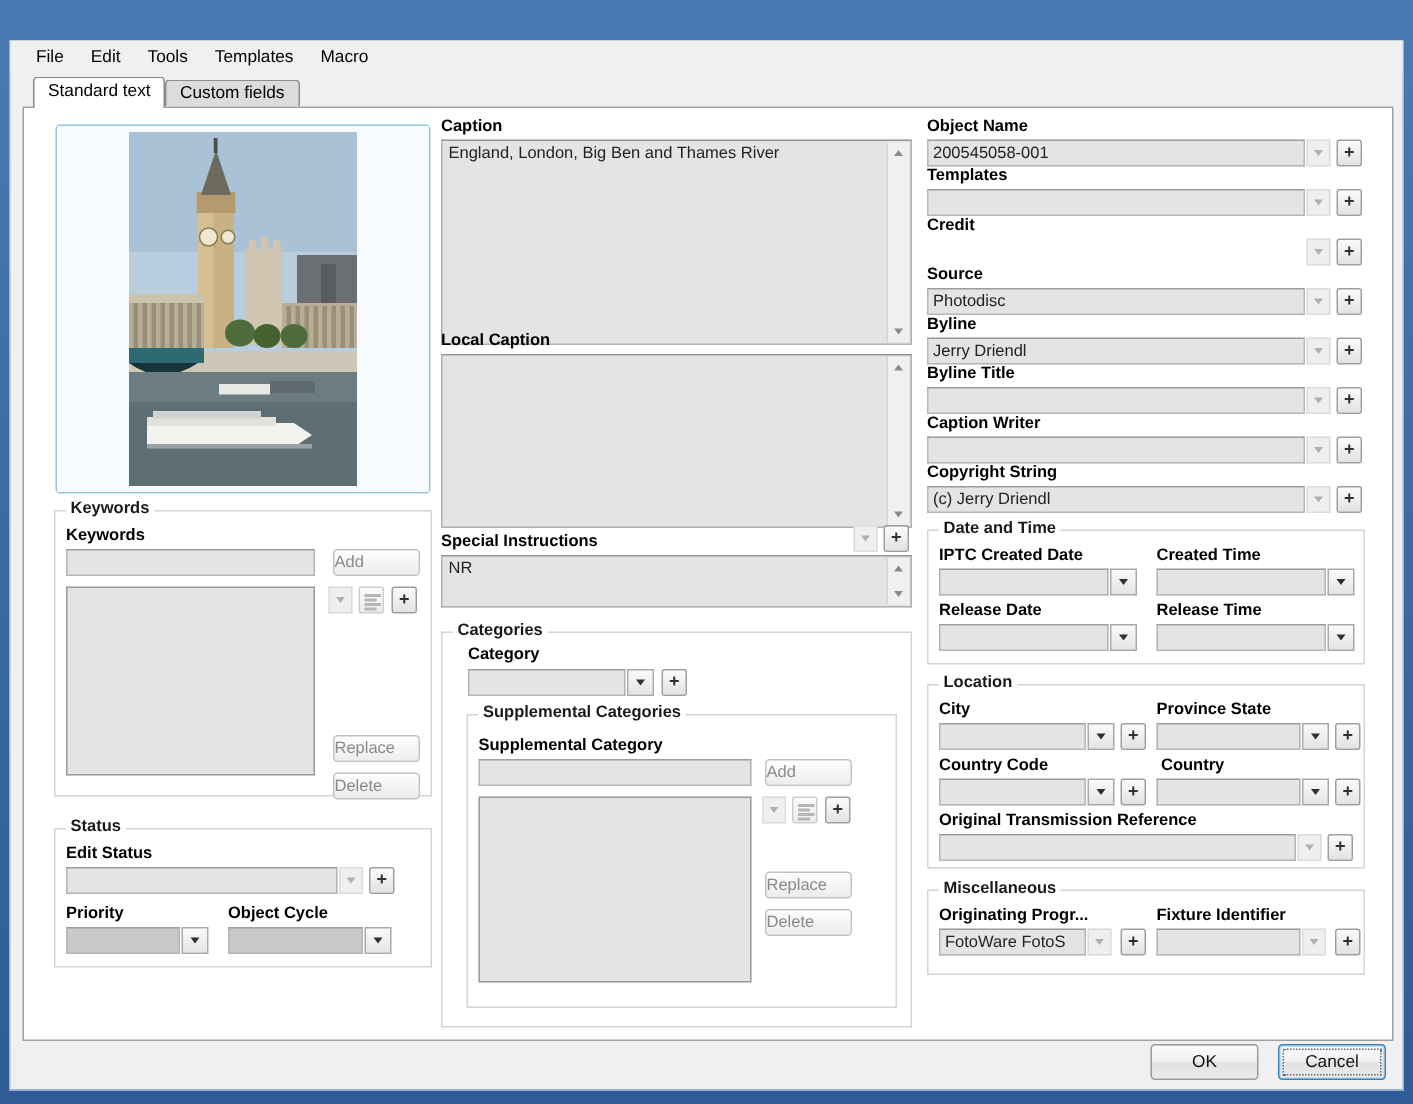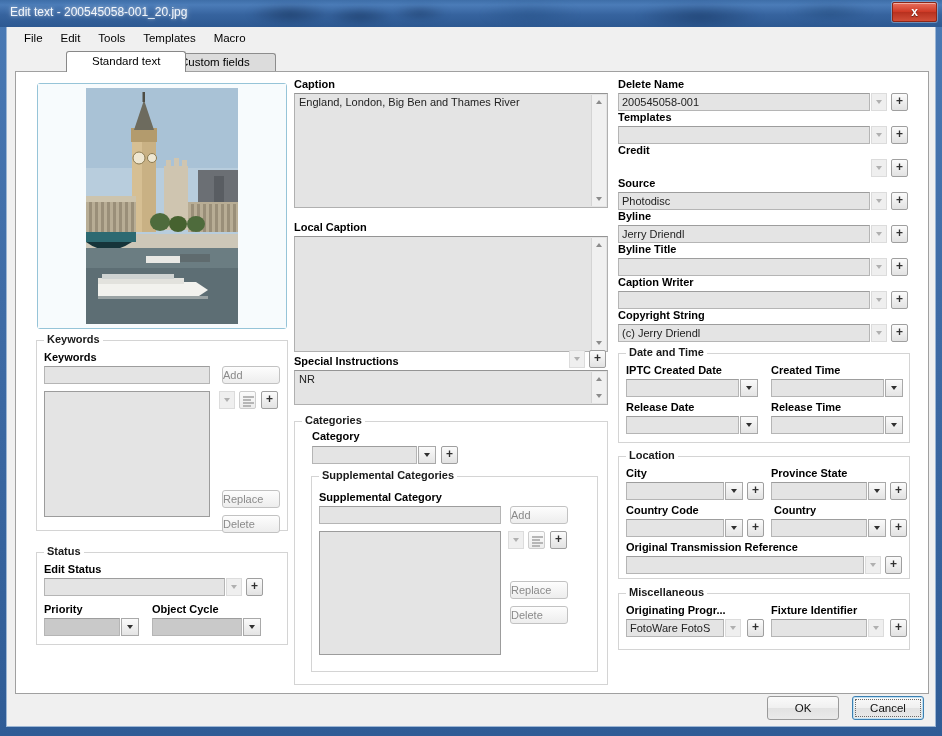--- a/index.html
+++ b/index.html
@@ -72,27 +72,26 @@
   .menuitem {
     padding: 3px 9px; color: #000; font-size: 11.5px; cursor: default; text-align: right;
   }
 
   
   .tabstrip {
     position: absolute; left: 8px; top: 24px; width: 914px; height: 20px;
   }
   .tab {
     position: absolute; top: 2px; height: 18px;
-    line-height: 17px; padding: 0 25px;
+    line-height: 17px; padding: 0 9px;
     font-size: 11.5px; color: #000;
     border: 1px solid #8d8d8d; border-bottom: none;
     border-radius: 3px 3px 0 0;
     background: #dcdcdc;
     cursor: default;
-    margin-left: 44px;
   }
   .tab.active {
     background: #ffffff; top: 0px; height: 21px; line-height: 19px;
     border-color: #888; z-index: 3;
   }
 
   .tabpage {
     position: absolute; left: 8px; top: 44px;
     width: 914px; height: 623px;
     background: #ffffff;
@@ -236,25 +235,20 @@
     border: 1px solid #3c7fb1;
     box-shadow: 0 0 0 1px #bfe0f2 inset;
     outline: 1px dotted #6a6a6a; outline-offset: -4px;
   }
 </style>
 </head>
 <body>
 
 <div class="window">
 
-  <div class="titlebar">
-    <div class="glassblobs"></div>
-    <div class="title-text">Edit text - 200545058-001_20.jpg</div>
-    <div class="close-btn">x</div>
-  </div>
 
   <div class="client">
 
     <div class="menubar">
       <div class="menuitem">File</div>
       <div class="menuitem">Edit</div>
       <div class="menuitem">Tools</div>
       <div class="menuitem">Templates</div>
       <div class="menuitem">Macro</div>
     </div>
@@ -370,21 +364,21 @@
 
       <div class="lbl" style="left:28px; top:531px;">Priority</div>
       <div class="tf dark" style="left:28px; top:546px; width:76px;"></div>
       <div class="ddbtn" style="left:105px; top:546px; width:18px;"></div>
 
       <div class="lbl" style="left:136px; top:531px;">Object Cycle</div>
       <div class="tf dark" style="left:136px; top:546px; width:90px;"></div>
       <div class="ddbtn" style="left:227px; top:546px; width:18px;"></div>
 
       <div class="lbl" style="left:278px; top:6px;">Caption</div>
-      <div class="ta" style="left:278px; top:21px; width:314px; height:115px;">
+      <div class="ta" style="left:278px; top:21px; width:314px; height:137px;">
         <div>England, London, Big Ben and Thames River</div>
         <div class="vsb">
           <div class="up"></div>
           <div class="dn"></div>
         </div>
       </div>
 
       <div class="lbl" style="left:278px; top:149px;">Local Caption</div>
       <div class="ta" style="left:278px; top:164px; width:314px; height:116px;">
         <div></div>
@@ -425,21 +419,21 @@
       <div class="listbtn" style="left:512px; top:459px;">
         <i></i>
           <i></i>
           <i></i>
           <i></i>
       </div>
       <div class="plusbtn" style="left:534px; top:459px;">+</div>
       <div class="pbtn" style="left:494px; top:509px; width:58px; height:18px; line-height:16px;">Replace</div>
       <div class="pbtn" style="left:494px; top:534px; width:58px; height:18px; line-height:16px;">Delete</div>
 
-      <div class="lbl" style="left:602px; top:6px;">Delete Name</div>
+      <div class="lbl" style="left:602px; top:6px;">Object Name</div>
       <div class="tf" style="left:602px; top:21px; width:252px;">200545058-001</div>
       <div class="ddbtn flat" style="left:855px; top:21px;"></div>
       <div class="plusbtn" style="left:875px; top:21px;">+</div>
 
       <div class="lbl" style="left:602px; top:39px;">Templates</div>
       <div class="tf" style="left:602px; top:54px; width:252px;"></div>
       <div class="ddbtn flat" style="left:855px; top:54px;"></div>
       <div class="plusbtn" style="left:875px; top:54px;">+</div>
 
       <div class="lbl" style="left:602px; top:72px;">Credit</div>

